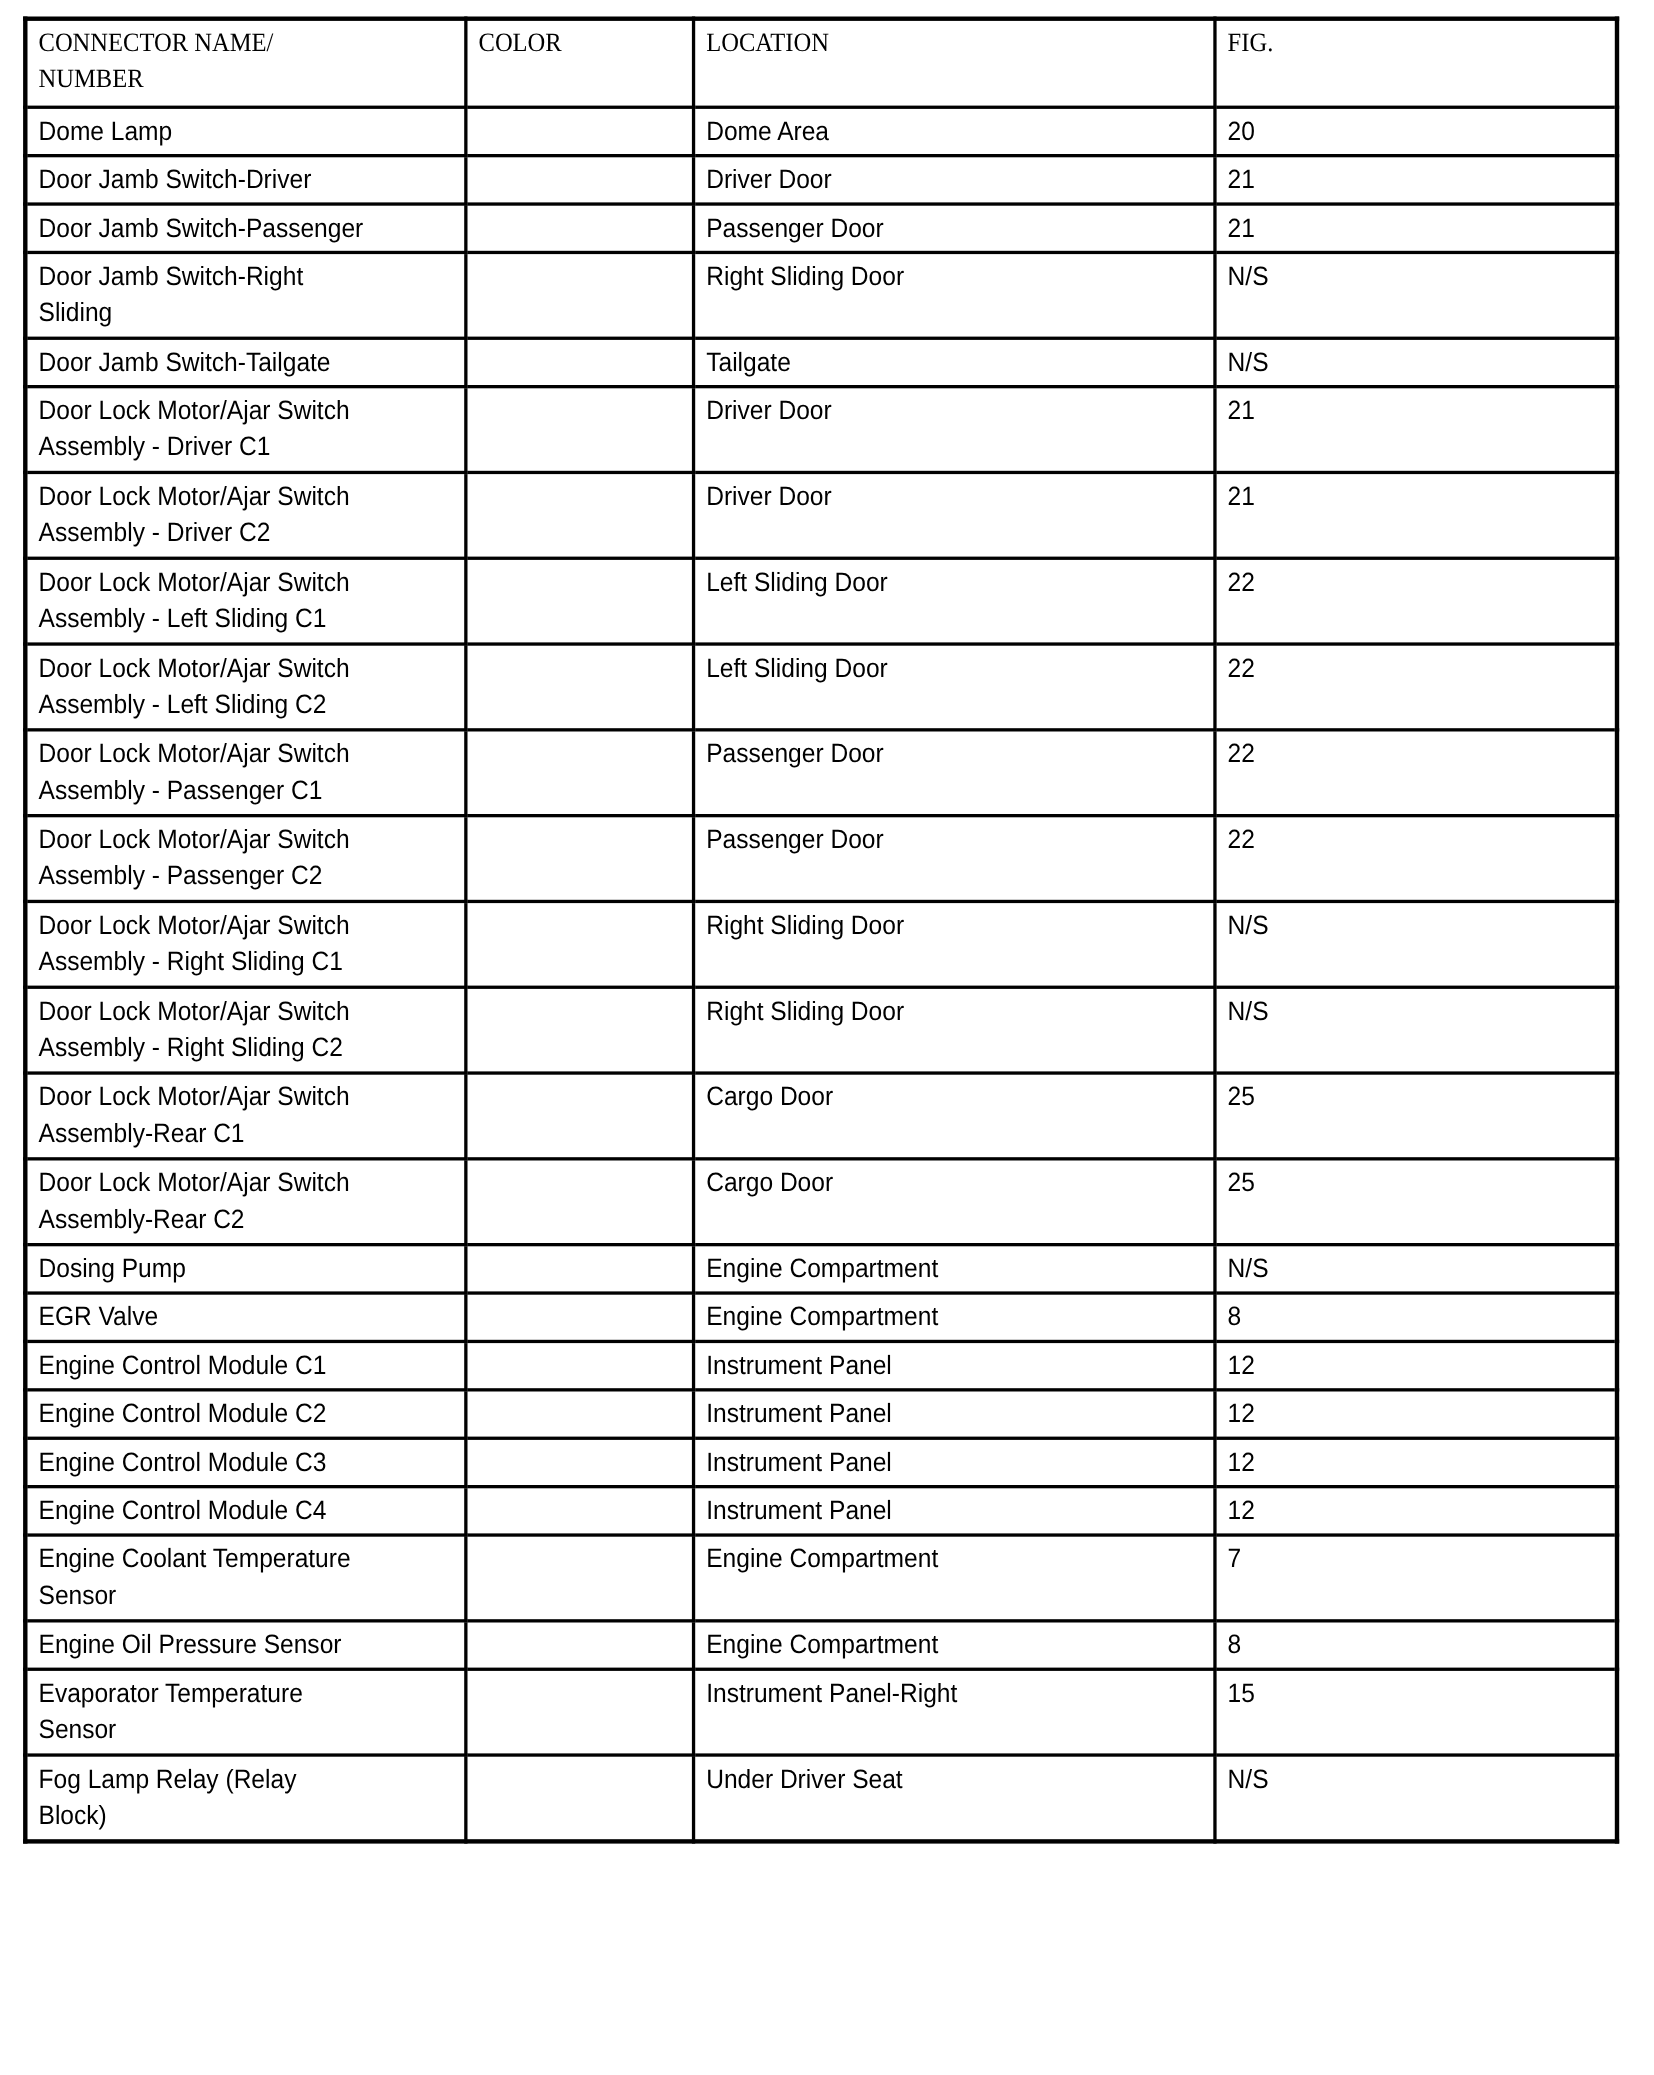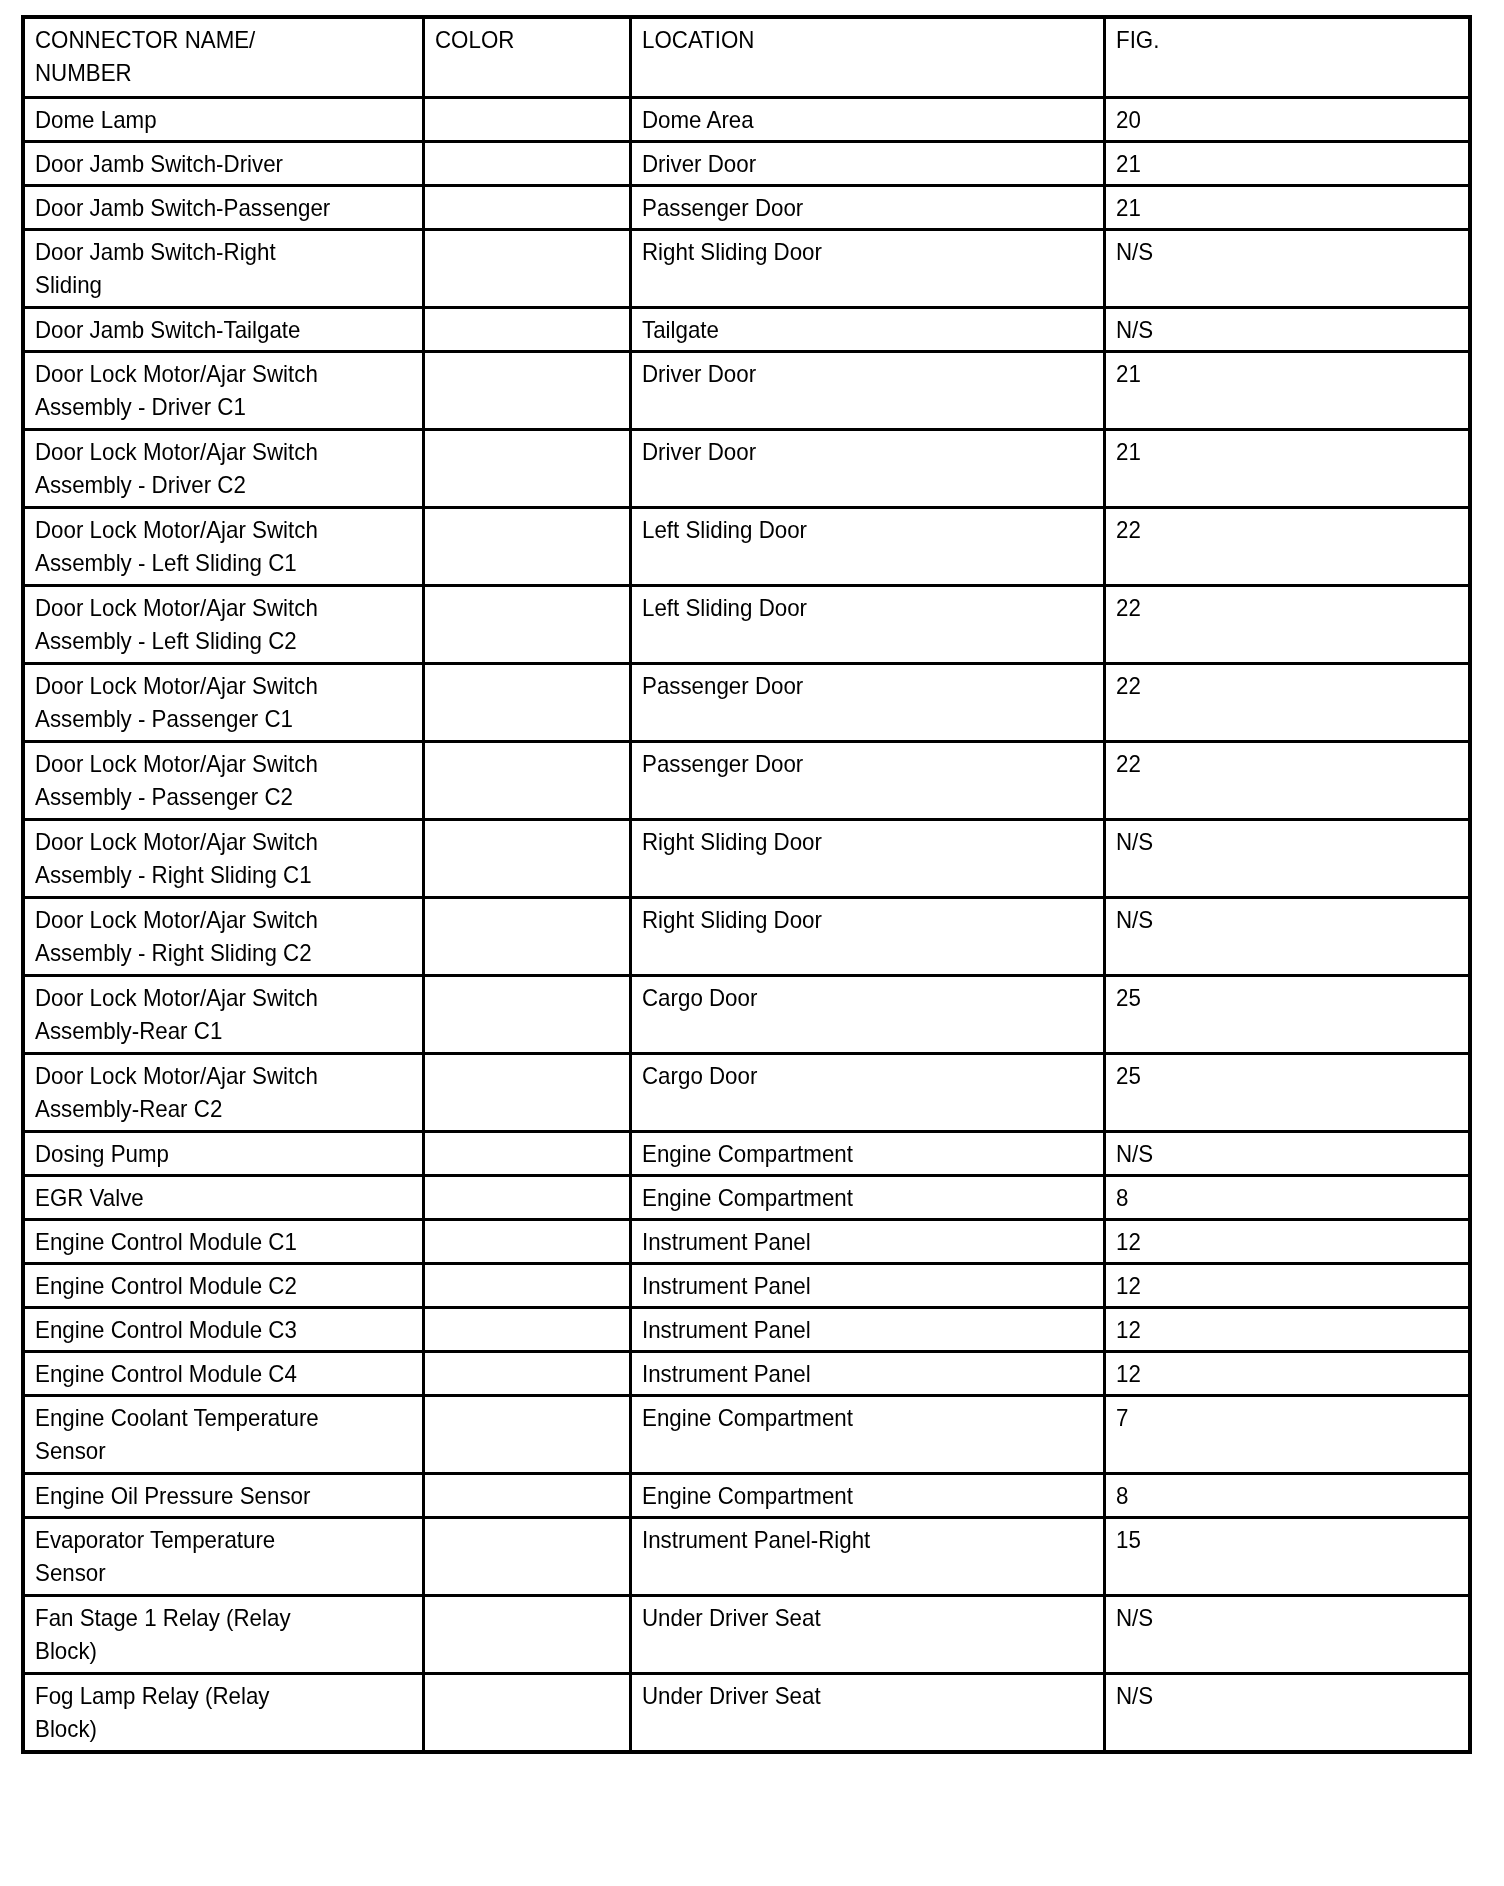--- a/index.html
+++ b/index.html
@@ -38,20 +38,21 @@
       text-align: left;
       font-weight: normal;
       font-size: 24px;
       line-height: 33px;
       padding: 4px 8px 4px 10px;
       letter-spacing: 0;
       overflow: hidden;
     }
     table.conn-table th {
       height: 69px;
+      font-family: Liberation Serif, serif;
     }
     table.conn-table tr.single td {
       height: 33px;
     }
     table.conn-table tr.double td {
       height: 67px;
     }
     .txt {
       display: inline-block;
       transform: scaleX(0.93);
@@ -231,27 +232,20 @@
         <td><span class="txt">8</span></td>
       </tr>
       <tr class="double">
         <td><span class="txt">Evaporator Temperature
 Sensor</span></td>
         <td><span class="txt"></span></td>
         <td><span class="txt">Instrument Panel-Right</span></td>
         <td><span class="txt">15</span></td>
       </tr>
       <tr class="double">
-        <td><span class="txt">Fan Stage 1 Relay (Relay
-Block)</span></td>
-        <td><span class="txt"></span></td>
-        <td><span class="txt">Under Driver Seat</span></td>
-        <td><span class="txt">N/S</span></td>
-      </tr>
-      <tr class="double">
         <td><span class="txt">Fog Lamp Relay (Relay
 Block)</span></td>
         <td><span class="txt"></span></td>
         <td><span class="txt">Under Driver Seat</span></td>
         <td><span class="txt">N/S</span></td>
       </tr>
     </tbody>
   </table>
 </div>
 

